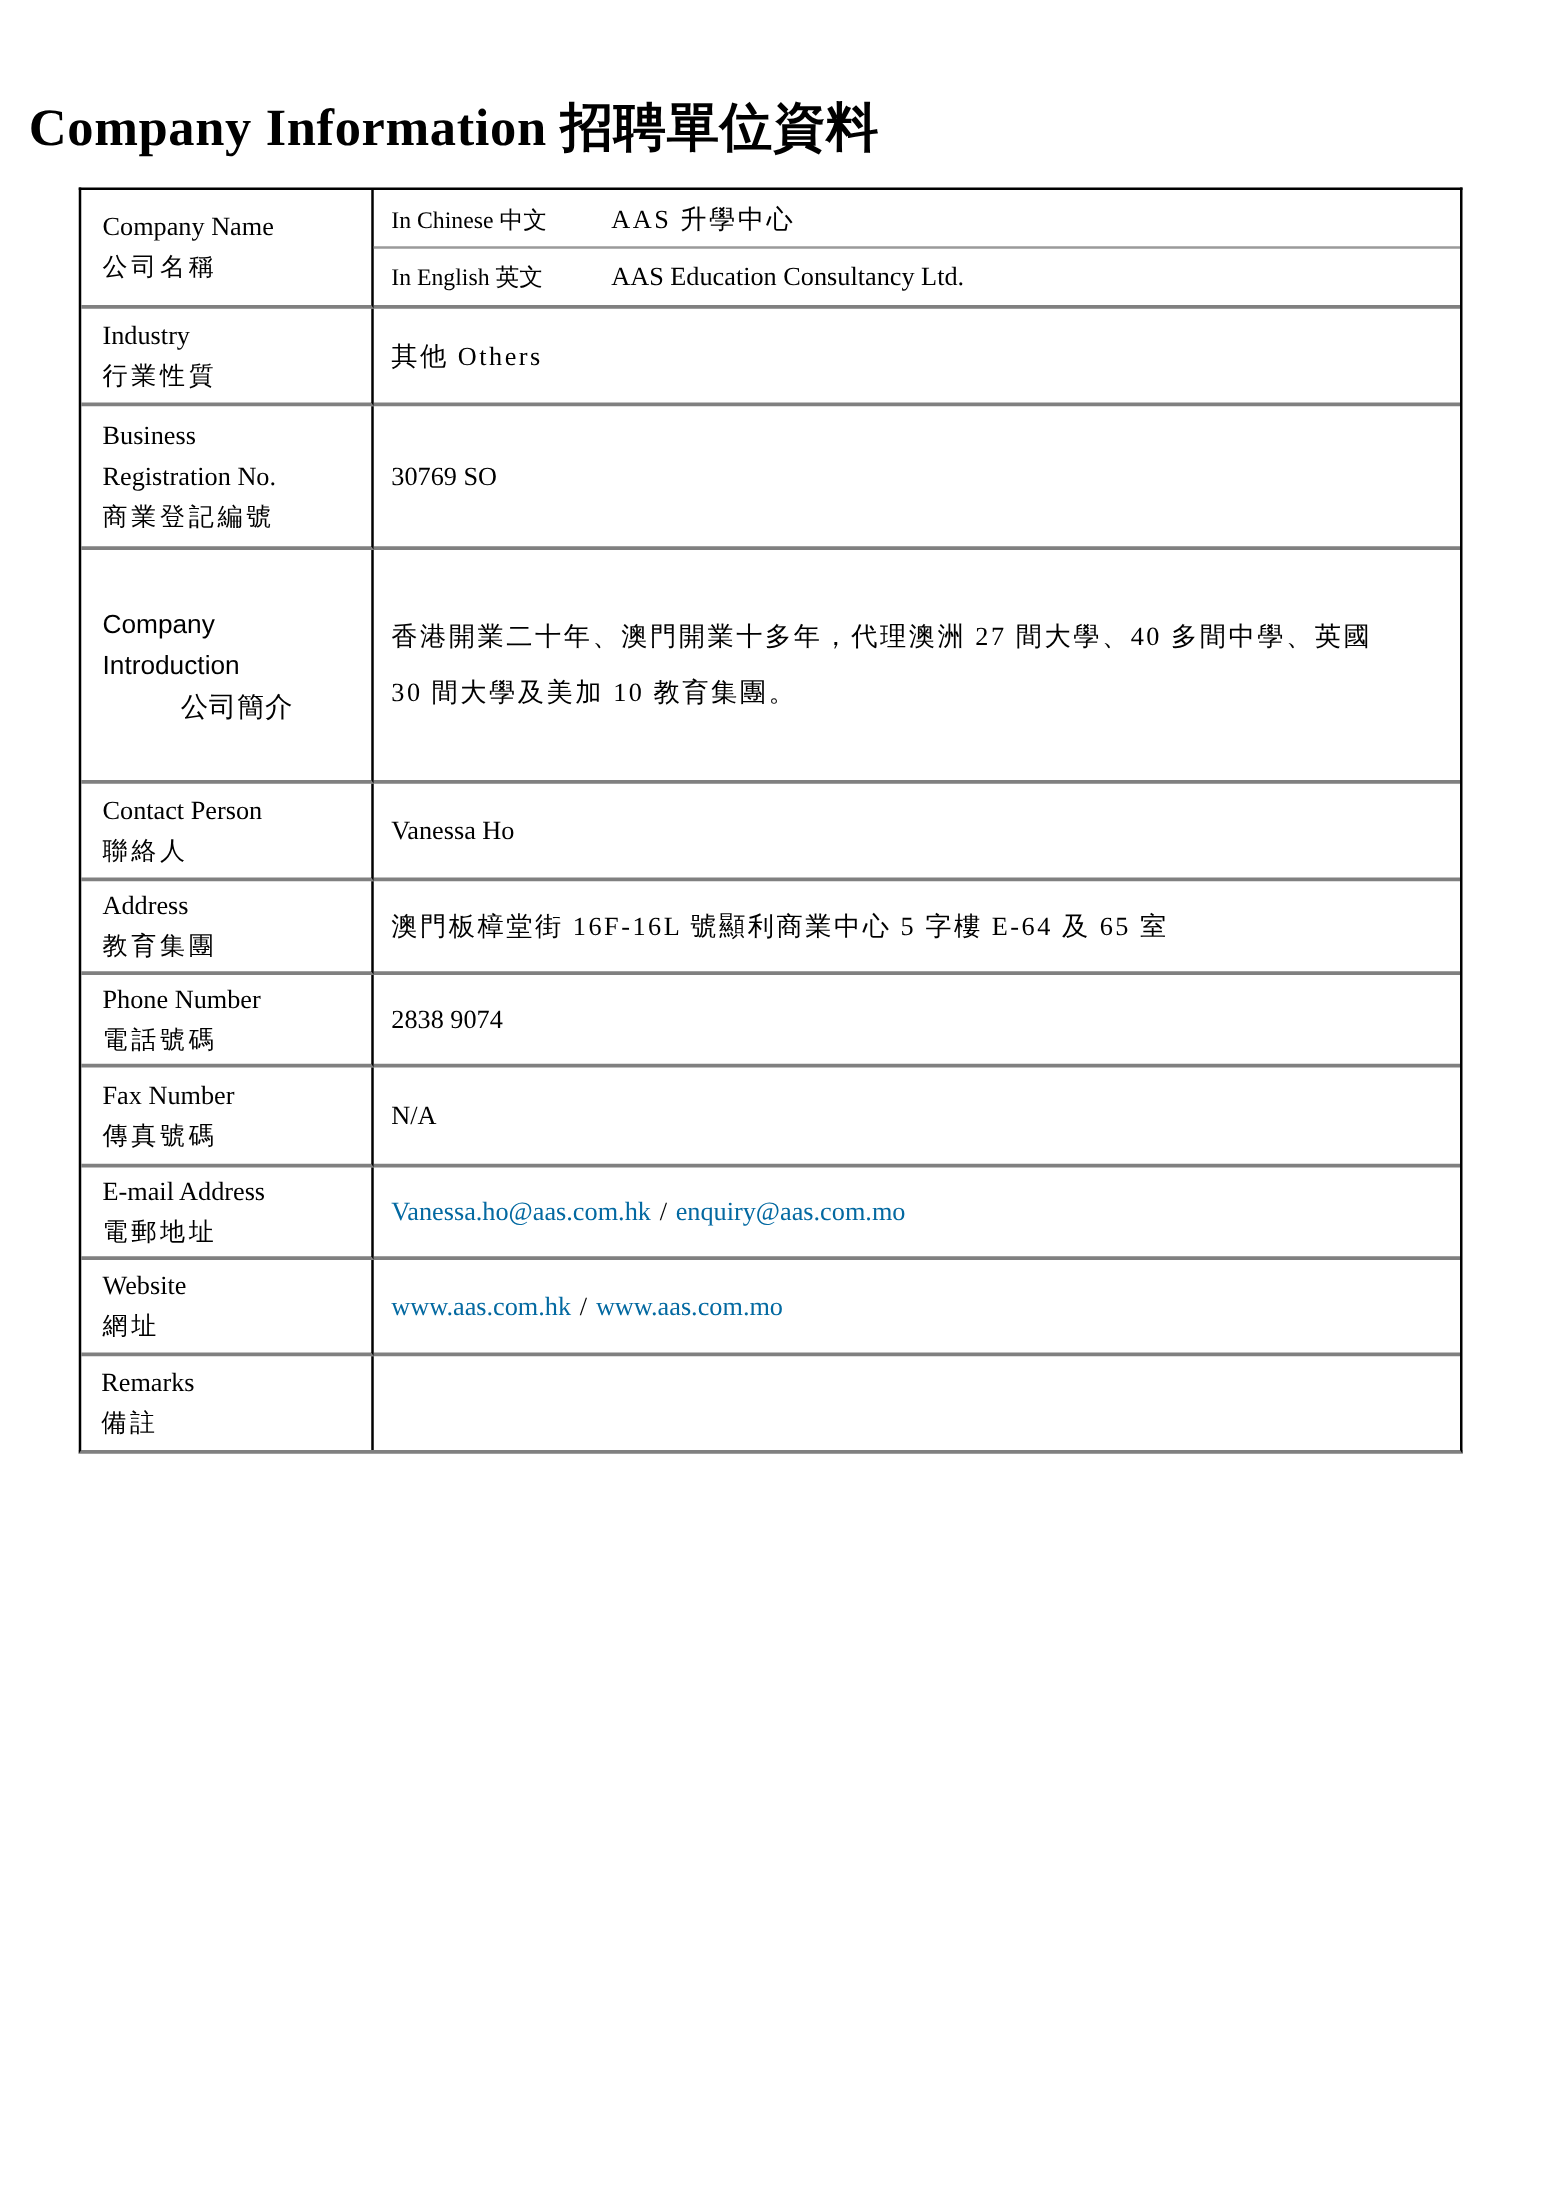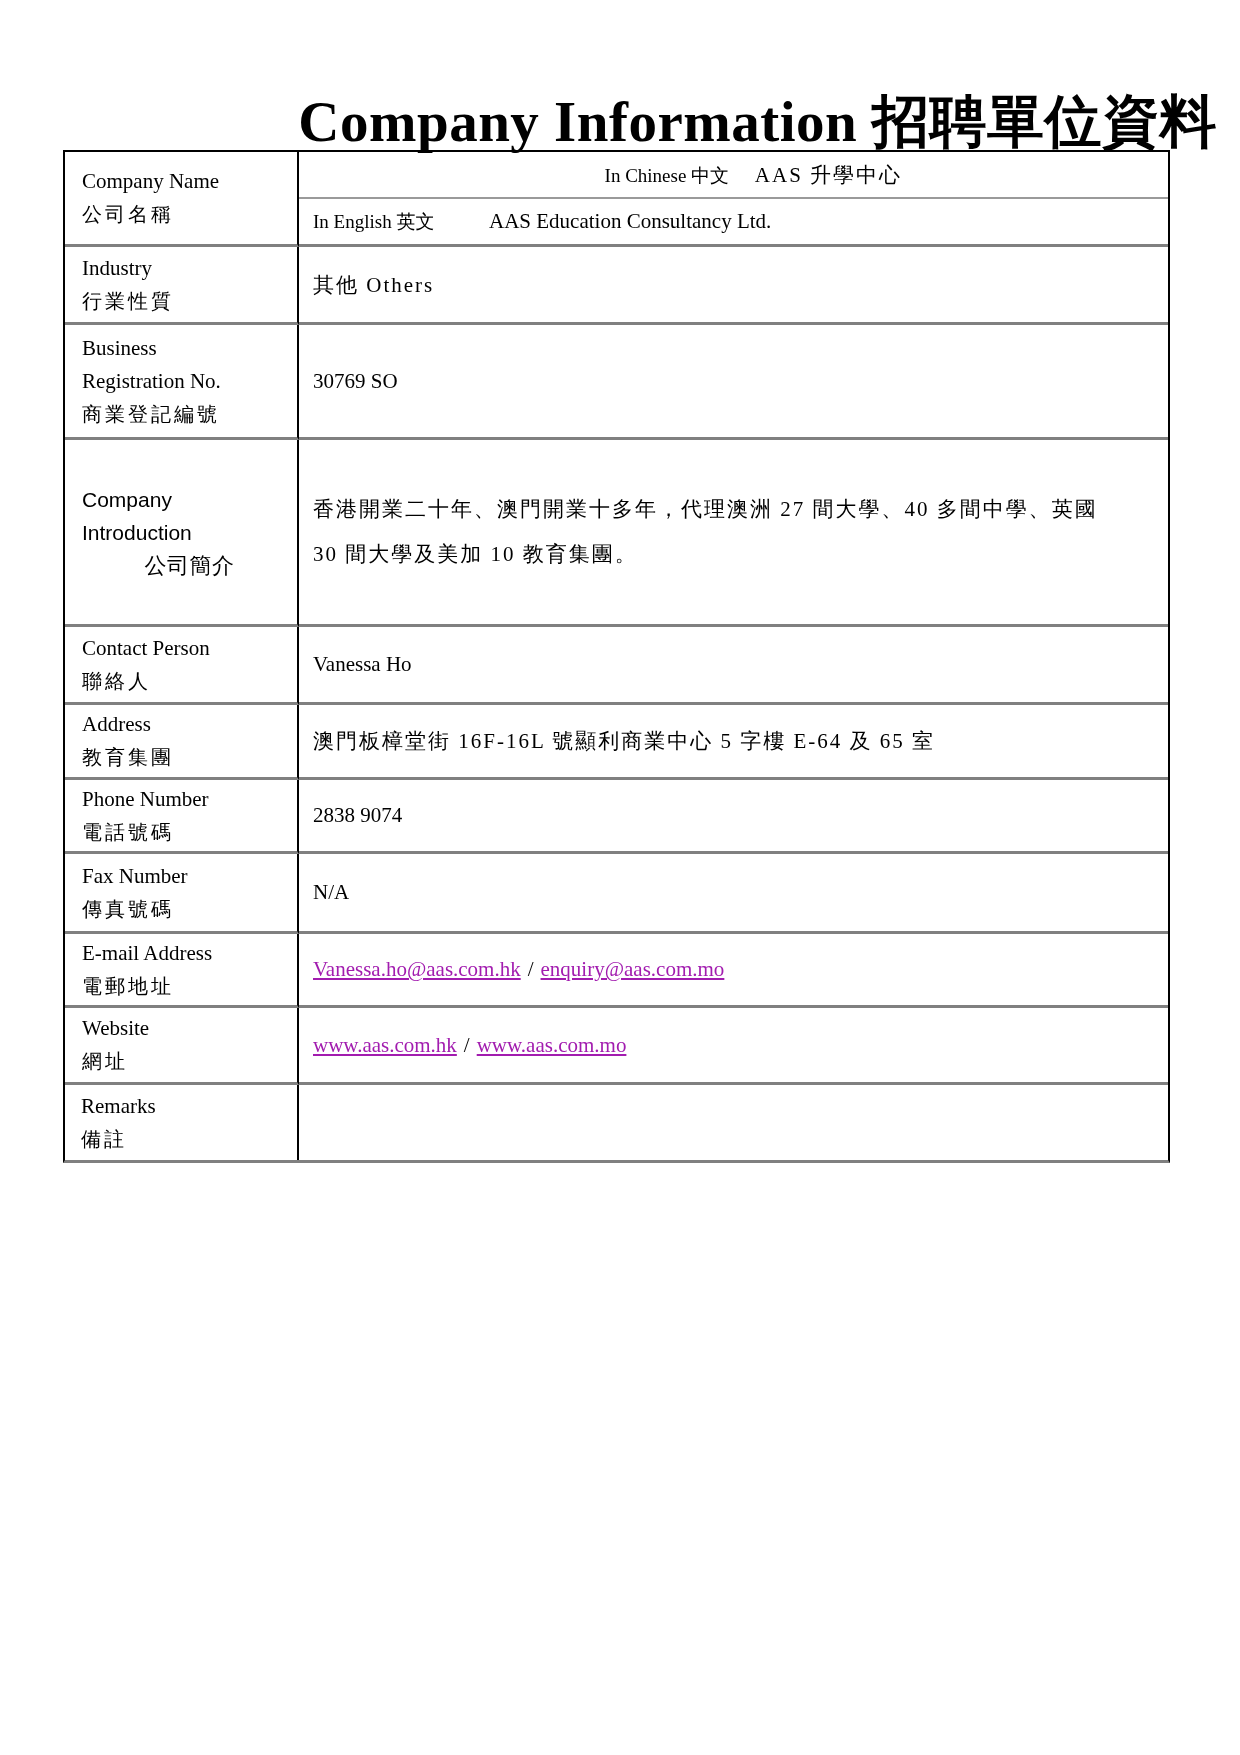--- a/index.html
+++ b/index.html
@@ -1,22 +1,22 @@
 <!DOCTYPE html>
 <html><head>
 <meta charset="utf-8">
 <style>
   html,body { margin:0; padding:0; }
   body {
     width:1240px; height:1755px; background:#ffffff; color:#000;
     font-family:"Liberation Serif", serif; position:relative; overflow:hidden;
   }
   .doc-title {
-    position:absolute; top:84px; left:23px; width:1194px;
-    text-align:right; font-size:57px; font-weight:bold; letter-spacing:0.5px;
+    position:absolute; top:74px; left:23px; width:1194px;
+    text-align:left; font-size:42px; font-weight:bold; letter-spacing:0.5px;
     white-space:nowrap;
   }
   table.info-table {
     position:absolute; top:150px; left:63px; width:1107px;
     border-collapse:separate; border-spacing:0; table-layout:fixed;
     border:2px solid #000; border-bottom:3px solid #808080;
   }
   td { box-sizing:border-box; padding:0; vertical-align:middle; }
   td.label-cell {
     width:234px; border-right:2px solid #000; border-bottom:3px solid #808080;
@@ -26,26 +26,26 @@
     border-bottom:3px solid #808080; padding-left:14px; font-size:21px;
   }
   tr.last-row td { border-bottom:none;padding-left:16px; }
   .label-zh { font-size:20px; letter-spacing:3px; }
   .biz-label { line-height:31px; }
   .intro-label {
     font-family:Liberation Sans, sans-serif; font-size:23px; line-height:34px;
   }
   .intro-label .label-zh-sans { font-size:22px; letter-spacing:0.5px;text-align:center; }
   
-  td.subrow-divider { border-bottom:2px solid #9a9a9a;text-align:center; }
+  td.subrow-divider { border-bottom:2px solid #9a9a9a; }
   .name-prefix { display:inline-block; width:176px; font-size:19px; }
   .cjk-val { letter-spacing:2px; }
   .intro-line { line-height:45px; letter-spacing:2px; }
   .doc-link {
-    color:#a21caf; text-decoration:underline; cursor:pointer;
+    color:#0369a1; cursor:pointer;
   }
   .link-sep { color:#000; margin:0 7px; text-decoration:none; }
   .h47{height:47px}.h48{height:48px}.h78{height:78px}.h115{height:115px}
   .h187{height:187px}.h75{height:75px}.h74{height:74px}.h80{height:80px}.h77{height:77px}
 </style>
 </head>
 <body>
 
 <div class="doc-title">Company Information 招聘單位資料</div>
 

